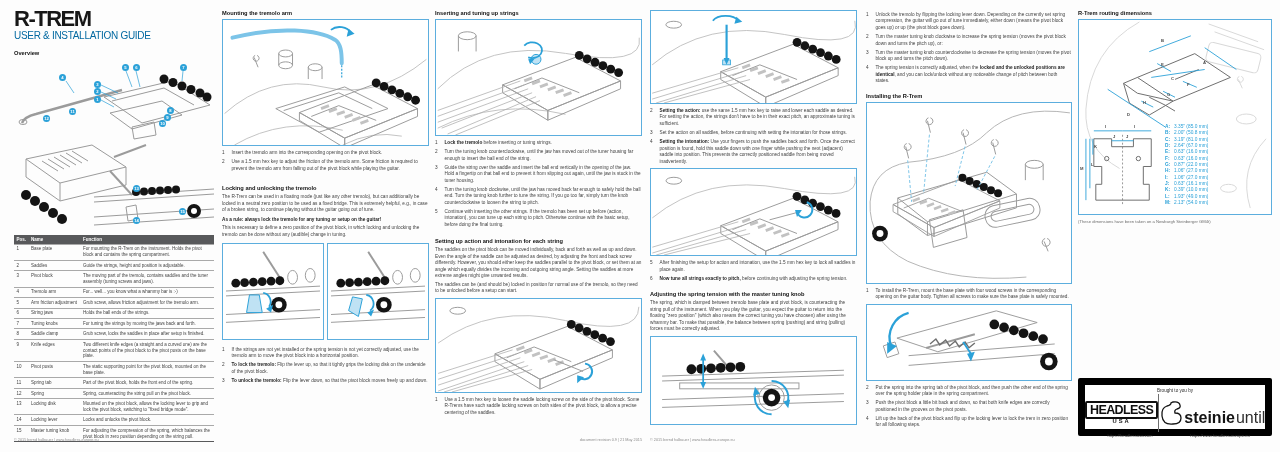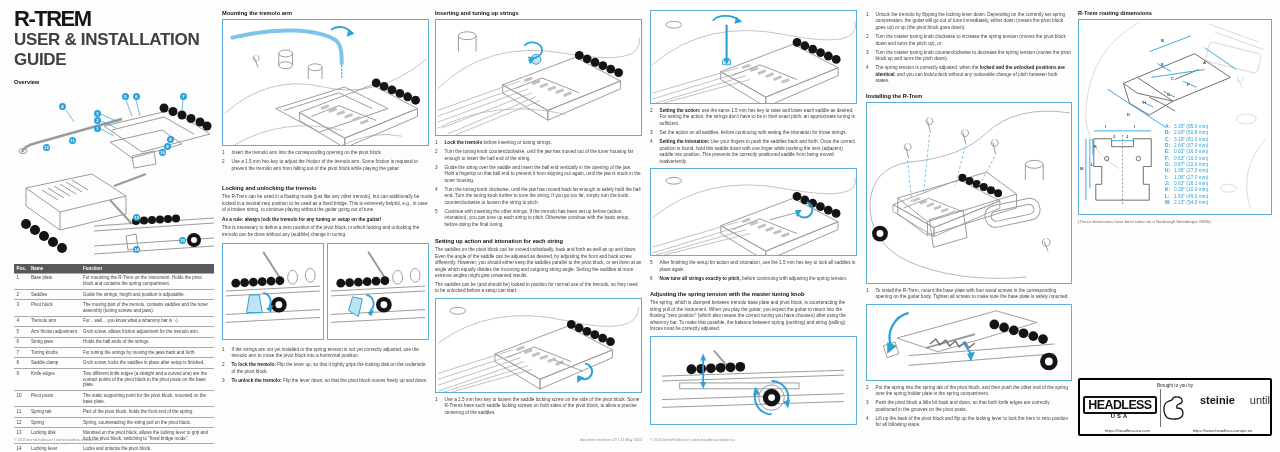--- a/index.html
+++ b/index.html
@@ -6,21 +6,21 @@
   html,body{width:1280px;height:452px}
   body{position:relative;background:#fdfdfd;font-family:"Liberation Sans",sans-serif;overflow:hidden;color:#3f3f3f}
   .col{position:absolute;top:10px}
   #col1{left:14px;width:200px}
   #col2{left:222px;width:207px}
   #col3{left:435px;width:207px}
   #col4{left:650px;width:207px}
   #col5{left:866px;width:206px}
   #col6{left:1078px;width:194px}
   .title{font-size:22px;font-weight:700;letter-spacing:-1.5px;line-height:.85;color:#171717}
-  .subtitle{font-size:17px;font-weight:700;letter-spacing:-.3px;color:#404040;margin-top:1px}
+  .subtitle{font-size:10px;font-weight:400;letter-spacing:-.3px;color:#0369a1;margin-top:1px}
   .h{font-size:5.7px;font-weight:bold;color:#121212;margin:5px 0 3px}
   .h0{margin-top:0}
   .p{font-size:4.7px;line-height:1.38;margin:2px 0;color:#3f3f3f}
   .p-bold{font-size:4.7px;line-height:1.4;margin:3px 0 2px;font-weight:bold;color:#1d1d1d}
   .step{display:flex;gap:3.5px;margin:2.6px 0}
   .step .n{flex:none;width:6px;font-size:4.7px}
   .step .t{flex:1;font-size:4.7px;line-height:1.38}
   .step b,.p b{font-weight:bold;color:#1d1d1d}
   .fig{border:1px solid #5caede;background:#fff;position:relative;overflow:hidden;margin:3px 0 4px}
   .fig svg{display:block;width:100%;height:100%}
@@ -30,28 +30,28 @@
     font-size:4.2px;font-weight:bold;display:flex;align-items:center;justify-content:center}
   table.parts{width:100%;border-collapse:collapse;font-size:4.5px;margin-top:4px;border-bottom:1px solid #58595b}
   table.parts th{background:#58595b;color:#fff;text-align:left;font-weight:bold;padding:2px 2.5px}
   table.parts td{border-top:.5px solid #a9a9a9;padding:1.8px 2.5px;vertical-align:top;line-height:1.3}
   .foot{position:absolute;top:438px;font-size:3.8px;color:#8d8d8d}
   .dims{position:absolute;left:86px;top:104px;font-size:4.8px;color:#2ba1d8;line-height:1.32}
   .dims .row{display:flex}
   .dims .l{width:9px;font-weight:bold}
   .dlabel{position:absolute;font-size:4.2px;font-weight:bold;color:#4b4b4b}
   .caption{font-size:4.2px;color:#6e6e6e;margin-top:2px}
-  .brandbox{position:absolute;left:1078px;top:378px;width:194px;height:58px;border:2px solid #000000;border-radius:2px;background:#fff}
+  .brandbox{position:absolute;left:1078px;top:378px;width:194px;height:58px;border:7px solid #000000;border-radius:2px;background:#fff}
   .blabel{text-align:center;font-size:4.6px;color:#2b2b2b;margin-top:2.5px}
   .brands{display:flex;height:38px;margin-top:1px}
   .brand{flex:1;display:flex;flex-direction:column;align-items:center;justify-content:center;gap:1px}
   .brand+.brand{border-left:1px solid #6f6f6f}
   .hl-frame{border:2.5px solid #101010;border-radius:2px;padding:0 3px;font-weight:900;font-size:12.5px;letter-spacing:-.6px;color:#101010;line-height:1.15}
   .hl-usa{font-weight:900;font-size:5.8px;letter-spacing:2px;color:#101010;margin-top:-1.5px}
-  .steinie{display:flex;align-items:flex-start;gap:15px;font-size:11px;color:#141414;line-height:1}
+  .steinie{display:flex;align-items:flex-end;gap:1px;font-size:16px;color:#141414;line-height:1}
   .steinie .bld{font-weight:900}
   .steinie .lgt{font-weight:400;color:#2e2e2e}
   .urls{display:flex;margin-top:1px}
   .urls div{flex:1;text-align:center;font-size:4.2px;color:#333}
 </style>
 </head>
 <body>
 
 <svg width="0" height="0" style="position:absolute" aria-hidden="true">
   <defs>

